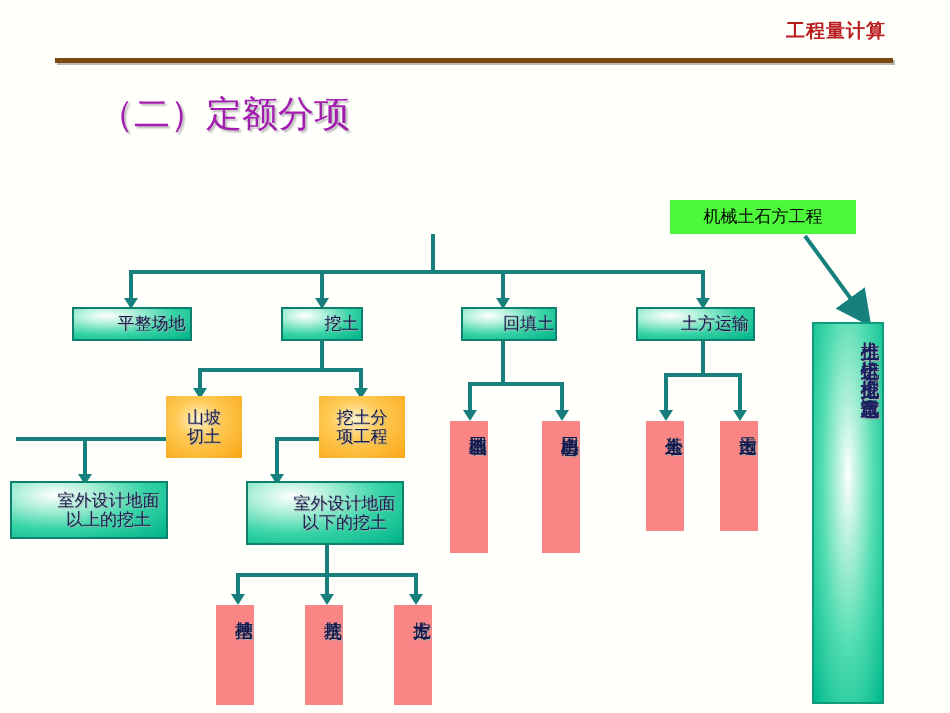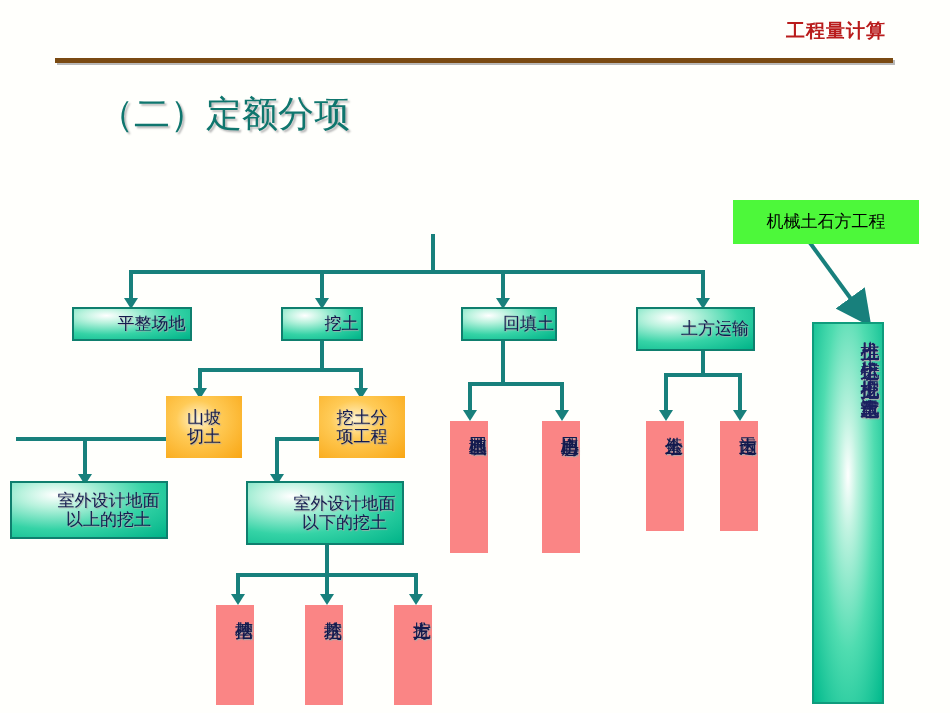--- a/index.html
+++ b/index.html
@@ -21,21 +21,21 @@
   }
   .hdr-rule{
     position:absolute;left:55px;top:58px;width:838px;height:5px;
     background:#7a4a12;
     box-shadow:2px 2px 0 #b9b9b9;
   }
 
   .slide-title{
     position:absolute;left:98px;top:90px;
     font-family:"DejaVu Serif","Liberation Serif",serif;
-    font-size:36px;color:#0f766e;
+    font-size:36px;color:#a21caf;
     text-shadow:2px 2px 2px #b9b9b9;
     white-space:nowrap;
   }
 
   
   .node{
     position:absolute;
     box-sizing:border-box;
     display:flex;align-items:center;justify-content:center;
     font-family:"DejaVu Serif","Liberation Serif",serif;
@@ -166,29 +166,29 @@
   <svg class="diag" viewBox="0 0 950 713">
     <defs>
       <marker id="ah" markerWidth="9" markerHeight="9" refX="5" refY="4.5" orient="auto">
         <path d="M0,0 L9,4.5 L0,9 z" fill="#18807c"></path>
       </marker>
     </defs>
     <line x1="805" y1="236" x2="862" y2="314" stroke="#18807c" stroke-width="4" marker-end="url(#ah)"></line>
   </svg>
 
 
-  <div class="node n-green" style="left:733px;top:200px;width:186px;height:44px;">机械土石方工程</div>
+  <div class="node n-green" style="left:670px;top:200px;width:186px;height:34px;">机械土石方工程</div>
 
   <div class="node n-teal" style="left:72px;top:307px;width:120px;height:34px;">平整场地</div>
 
   <div class="node n-teal" style="left:281px;top:307px;width:82px;height:34px;">挖土</div>
 
   <div class="node n-teal" style="left:461px;top:307px;width:96px;height:34px;">回填土</div>
 
-  <div class="node n-teal" style="left:636px;top:307px;width:119px;height:44px;">土方运输</div>
+  <div class="node n-teal" style="left:636px;top:307px;width:119px;height:34px;">土方运输</div>
 
   <div class="node n-orange" style="left:319px;top:396px;width:86px;height:62px;">挖土分
 项工程</div>
 
   <div class="node n-orange" style="left:166px;top:396px;width:76px;height:62px;">山坡
 切土</div>
 
   <div class="node n-teal" style="left:10px;top:481px;width:158px;height:58px;">室外设计地面
 以上的挖土</div>
 

